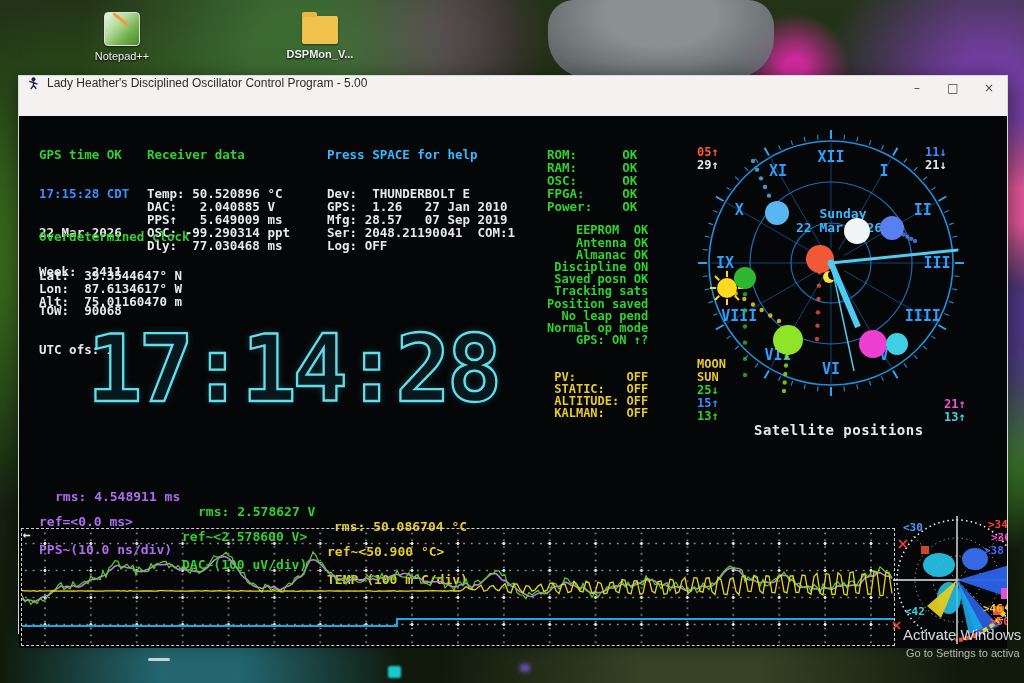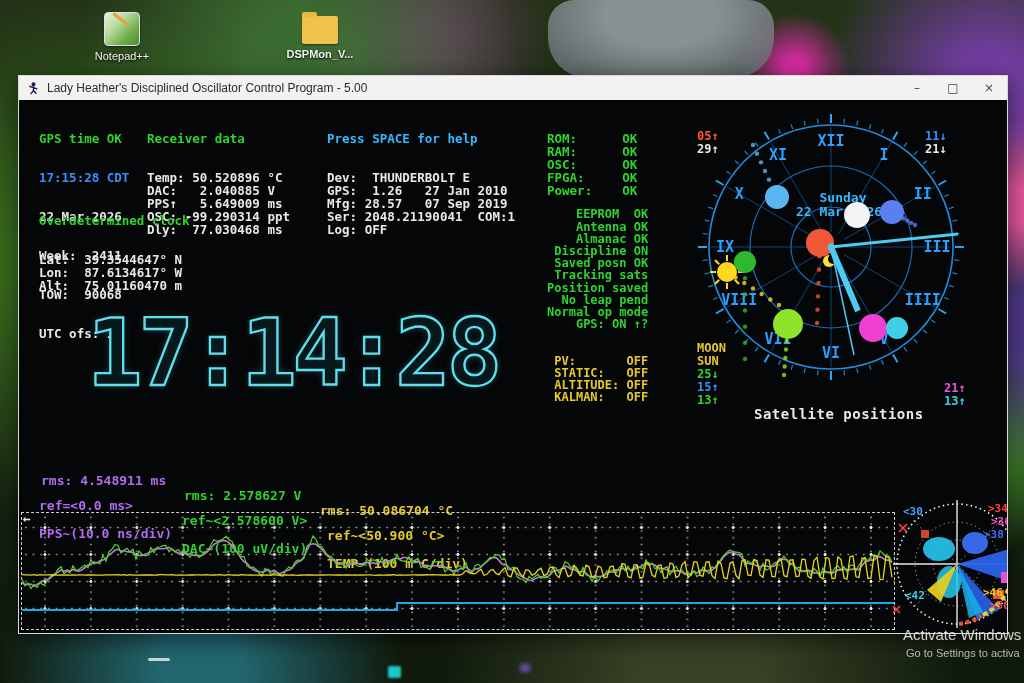--- a/index.html
+++ b/index.html
@@ -34,21 +34,21 @@
     background:linear-gradient(135deg,#e8f2e0 0%,#b8dca0 35%,#6fae46 70%,#4c8a30 100%);
     border:1px solid #dde;box-shadow:0 1px 2px rgba(0,0,0,.5);position:relative;}
   .npp-ico::after{content:"";position:absolute;left:6px;top:5px;width:20px;height:3px;
     background:#e8a03a;transform:rotate(38deg);border-radius:2px;}
   .folder-ico{width:36px;height:28px;margin:4px auto 0;background:#f0c14b;border-radius:2px;position:relative;
     box-shadow:0 1px 2px rgba(0,0,0,.5);}
   .folder-ico::before{content:"";position:absolute;left:0;top:-4px;width:15px;height:5px;background:#e9b63e;border-radius:2px 2px 0 0;}
 
   .win{position:absolute;left:18px;top:75px;width:988px;height:557px;
     background:#050607;border:1px solid #d9d9d9;box-shadow:0 6px 22px rgba(0,0,0,.55);}
-  .titlebar{height:24px;background:#f3f2f1;display:flex;align-items:center;}
+  .titlebar{height:40px;background:#f3f2f1;display:flex;align-items:flex-start;}
   .titlebar .ttl{font-size:12px;color:#2b2b2b;margin-left:6px;flex:1;white-space:nowrap;overflow:hidden;}
   .appico{width:15px;height:15px;margin-left:7px;flex:none;}
   .winbtn{width:36px;height:24px;border:none;background:transparent;color:#444;
     font-size:12px;line-height:24px;text-align:center;padding:0;font-family:"DejaVu Sans",sans-serif;}
 
   .client{position:relative;width:100%;height:532px;background:#050607;overflow:hidden;}
   .blk{position:absolute;font-size:12.5px;line-height:13px;}
   .blk.tight{font-size:12px;line-height:12.2px;text-align:right;}
   .ln{white-space:pre;}
 
@@ -304,21 +304,21 @@
       <div><div class="ln" style="color: rgb(59, 142, 255);">11↓</div><div class="ln" style="color: rgb(233, 233, 233);">21↓</div></div>
     </div>
     <div class="blk mono" style="left:678px;top:216px;font-size:12px;">
       <div><div class="ln" style="color: rgb(231, 202, 42);">MOON</div><div class="ln" style="color: rgb(231, 202, 42);">SUN</div><div class="ln" style="color: rgb(47, 211, 47);">25↓</div><div class="ln" style="color: rgb(59, 142, 255);">15↑</div><div class="ln" style="color: rgb(47, 211, 47);">13↑</div></div>
     </div>
     <div class="blk mono" style="left:925px;top:256px;font-size:12px;">
       <div><div class="ln" style="color: rgb(240, 82, 224);">21↑</div><div class="ln" style="color: rgb(53, 213, 232);">13↑</div></div>
     </div>
     <div class="caption mono c-white">Satellite positions</div>
 
-    <div class="rmsrow mono" style="left:2px;top:358px;width:600px;">
+    <div class="rmsrow mono" style="left:16px;top:358px;width:600px;">
       <span class="c-purple" style="left:20px;">rms: 4.548911 ms</span>
       <span class="c-green" style="left:163px;">rms: 2.578627 V</span>
       <span class="c-yellow" style="left:299px;">rms: 50.086704 °C</span>
     </div>
     <div class="rmsrow mono" style="left:0;top:383px;width:600px;">
       <span class="c-purple" style="left:20px;">ref=&lt;0.0 ms&gt;</span>
       <span class="c-green" style="left:163px;">ref~&lt;2.578600 V&gt;</span>
       <span class="c-yellow" style="left:308px;">ref~&lt;50.900 °C&gt;</span>
     </div>
     <div class="rmsrow mono" style="left:0;top:396px;width:600px;">

